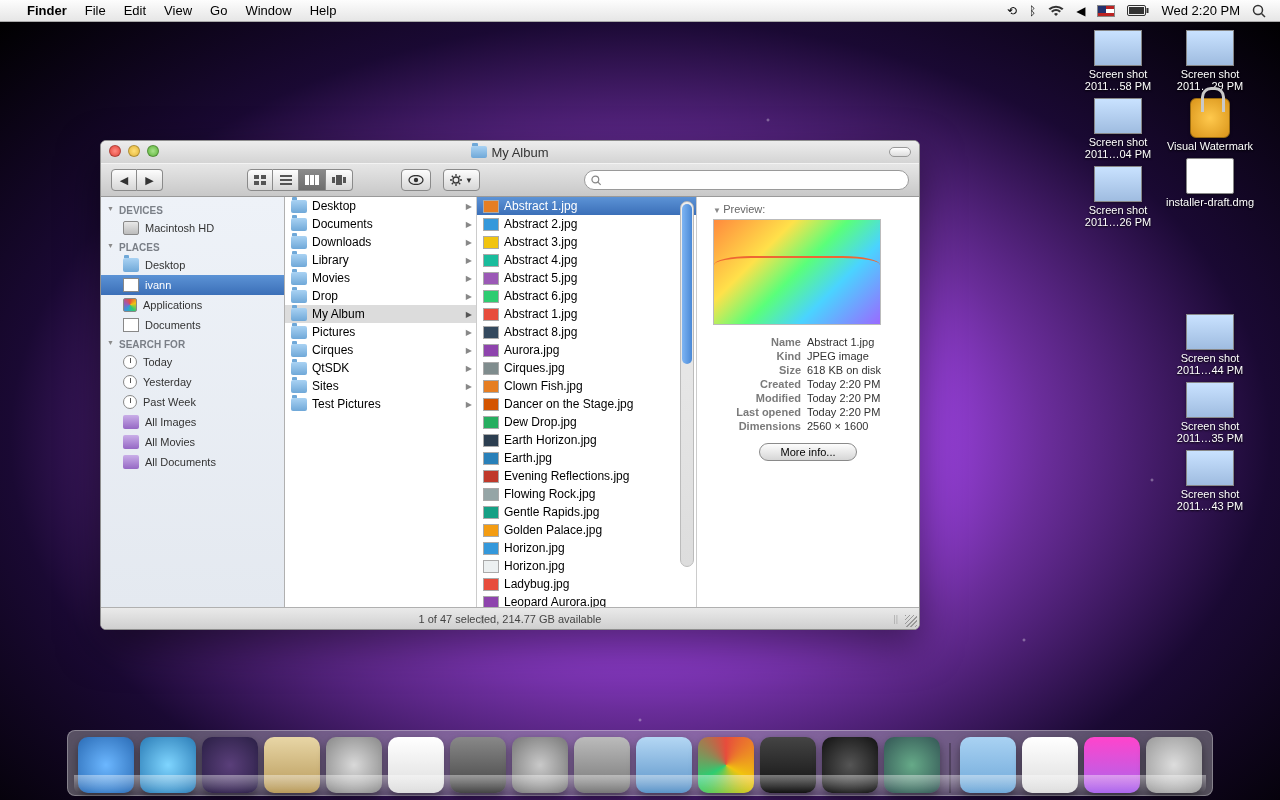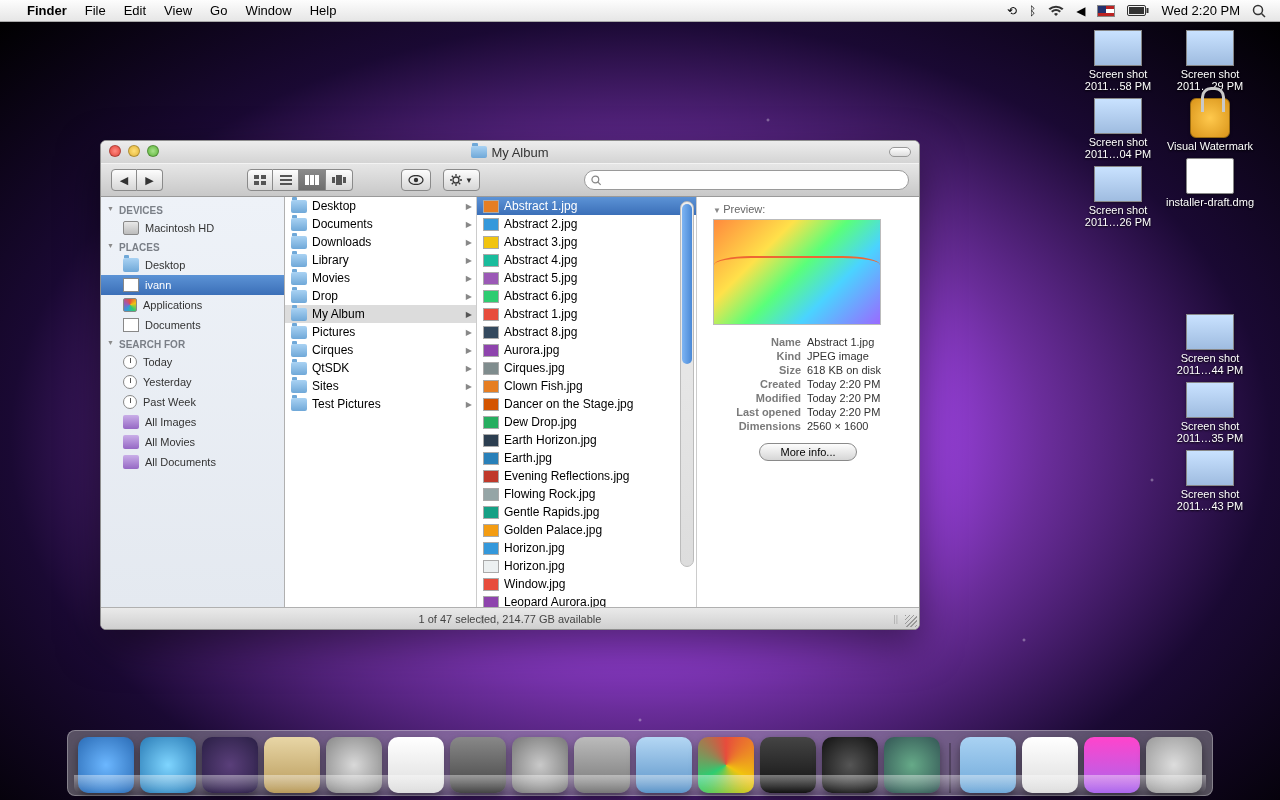--- a/index.html
+++ b/index.html
@@ -533,21 +533,21 @@
           <div class="col-item">
             <span class="fico img" style="background:#3498db"></span>
             <span>Horizon.jpg</span>
           </div>
           <div class="col-item">
             <span class="fico img" style="background:#ecf0f1"></span>
             <span>Horizon.jpg</span>
           </div>
           <div class="col-item">
             <span class="fico img" style="background:#e74c3c"></span>
-            <span>Window.jpg</span>
+            <span>Ladybug.jpg</span>
           </div>
           <div class="col-item">
             <span class="fico img" style="background:#8e44ad"></span>
             <span>Leopard Aurora.jpg</span>
           </div>
         </div>
       <div class="col2-scroll">
           <div class="thumb"></div>
         </div>
     </div>

